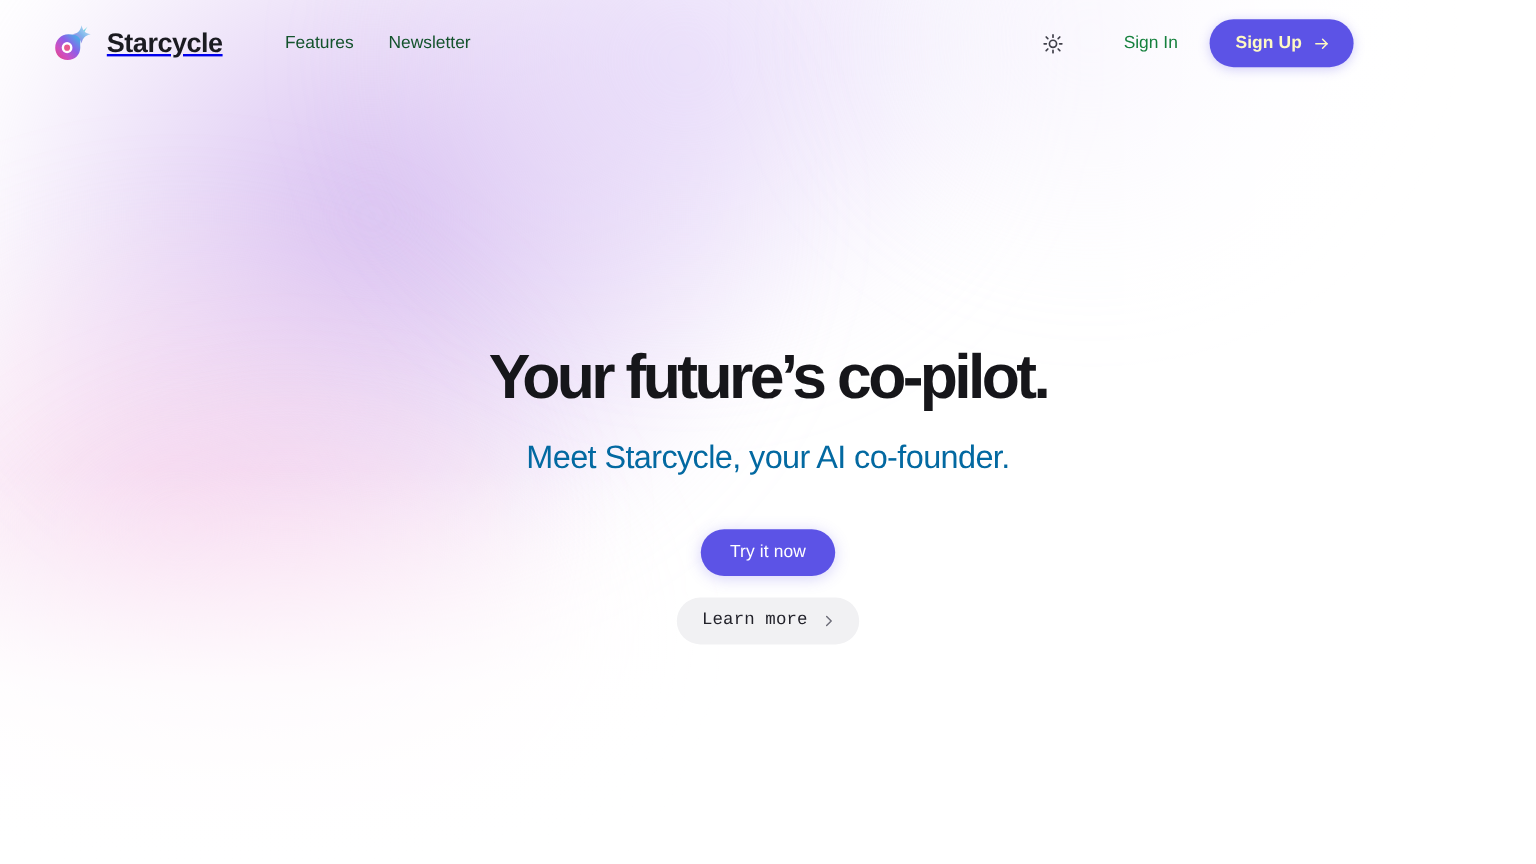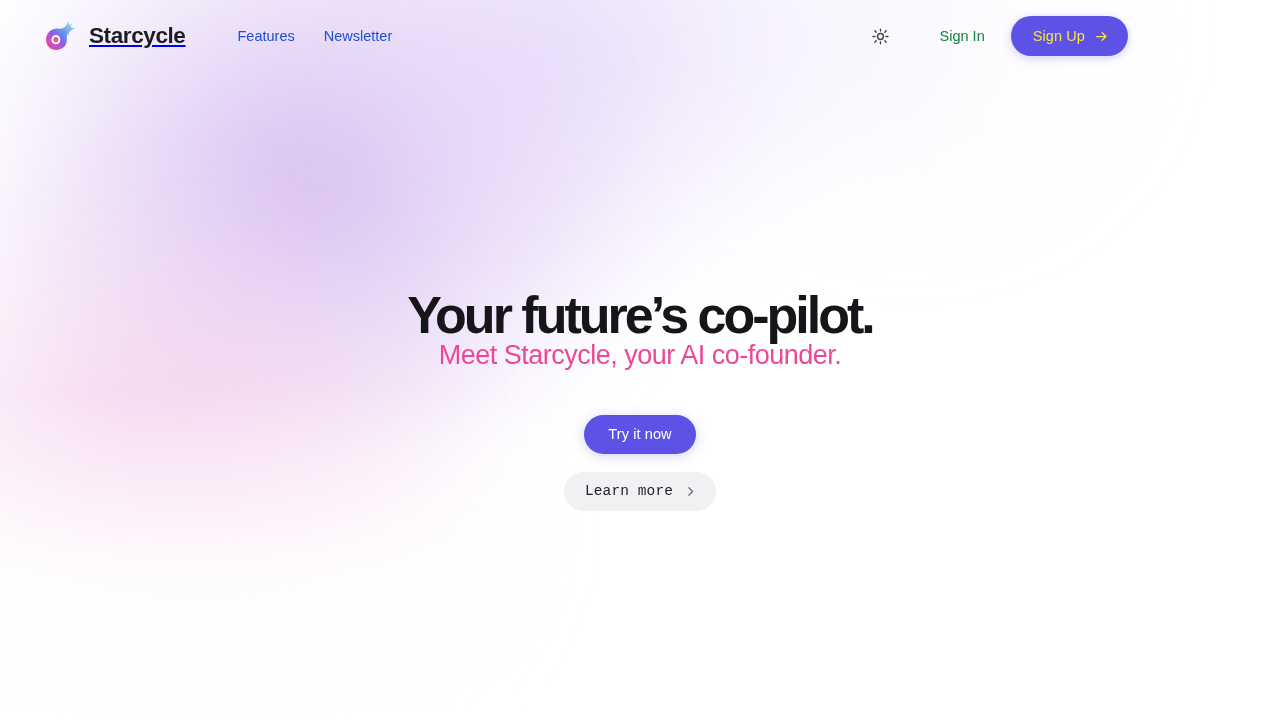--- a/index.html
+++ b/index.html
@@ -104,21 +104,21 @@
 
   .nav {
     display: flex;
     align-items: center;
     gap: 29px;
     margin-left: 52px;
   }
   .nav-link {
     font-size: 14.5px;
     font-weight: 400;
-    color: #1d4ed8;
+    color: #14532d;
     text-decoration: none;
     line-height: 1;
     cursor: pointer;
   }
 
   .header-right {
     margin-left: auto;
     display: flex;
     align-items: center;
     gap: 0;
@@ -145,24 +145,24 @@
   }
   .signup-btn {
     display: inline-flex;
     align-items: center;
     gap: 9px;
     height: 40px;
     padding: 0 19px 0 22px;
     border: none;
     border-radius: 999px;
     background: #5c53e6;
-    color: #fde047;
+    color: #fef9c3;
     font-family: inherit;
     font-size: 14.5px;
-    font-weight: 400;
+    font-weight: 700;
     letter-spacing: 0.1px;
     cursor: pointer;
     box-shadow: 0 2px 10px rgba(92,83,230,0.28);
   }
 
   
   .hero {
     position: absolute;
     top: 0; left: 0;
     width: 1280px;
@@ -179,24 +179,25 @@
     margin-top: 289px;
     font-size: 52px;
     font-weight: 700;
     letter-spacing: -3.0px;
     color: #16161a;
     line-height: 1.0;
     text-align: center;
     white-space: nowrap;
   }
   .hero-subtitle {
+    margin-top: 26px;
     font-size: 27px;
     font-weight: 400;
     letter-spacing: -0.5px;
-    color: #ec4899;
+    color: #0369a1;
     line-height: 1.1;
     text-align: right;
     white-space: nowrap;
   }
 
   .cta-row {
     margin-top: 44px;
     display: flex;
     align-items: center;
     gap: 18px;

